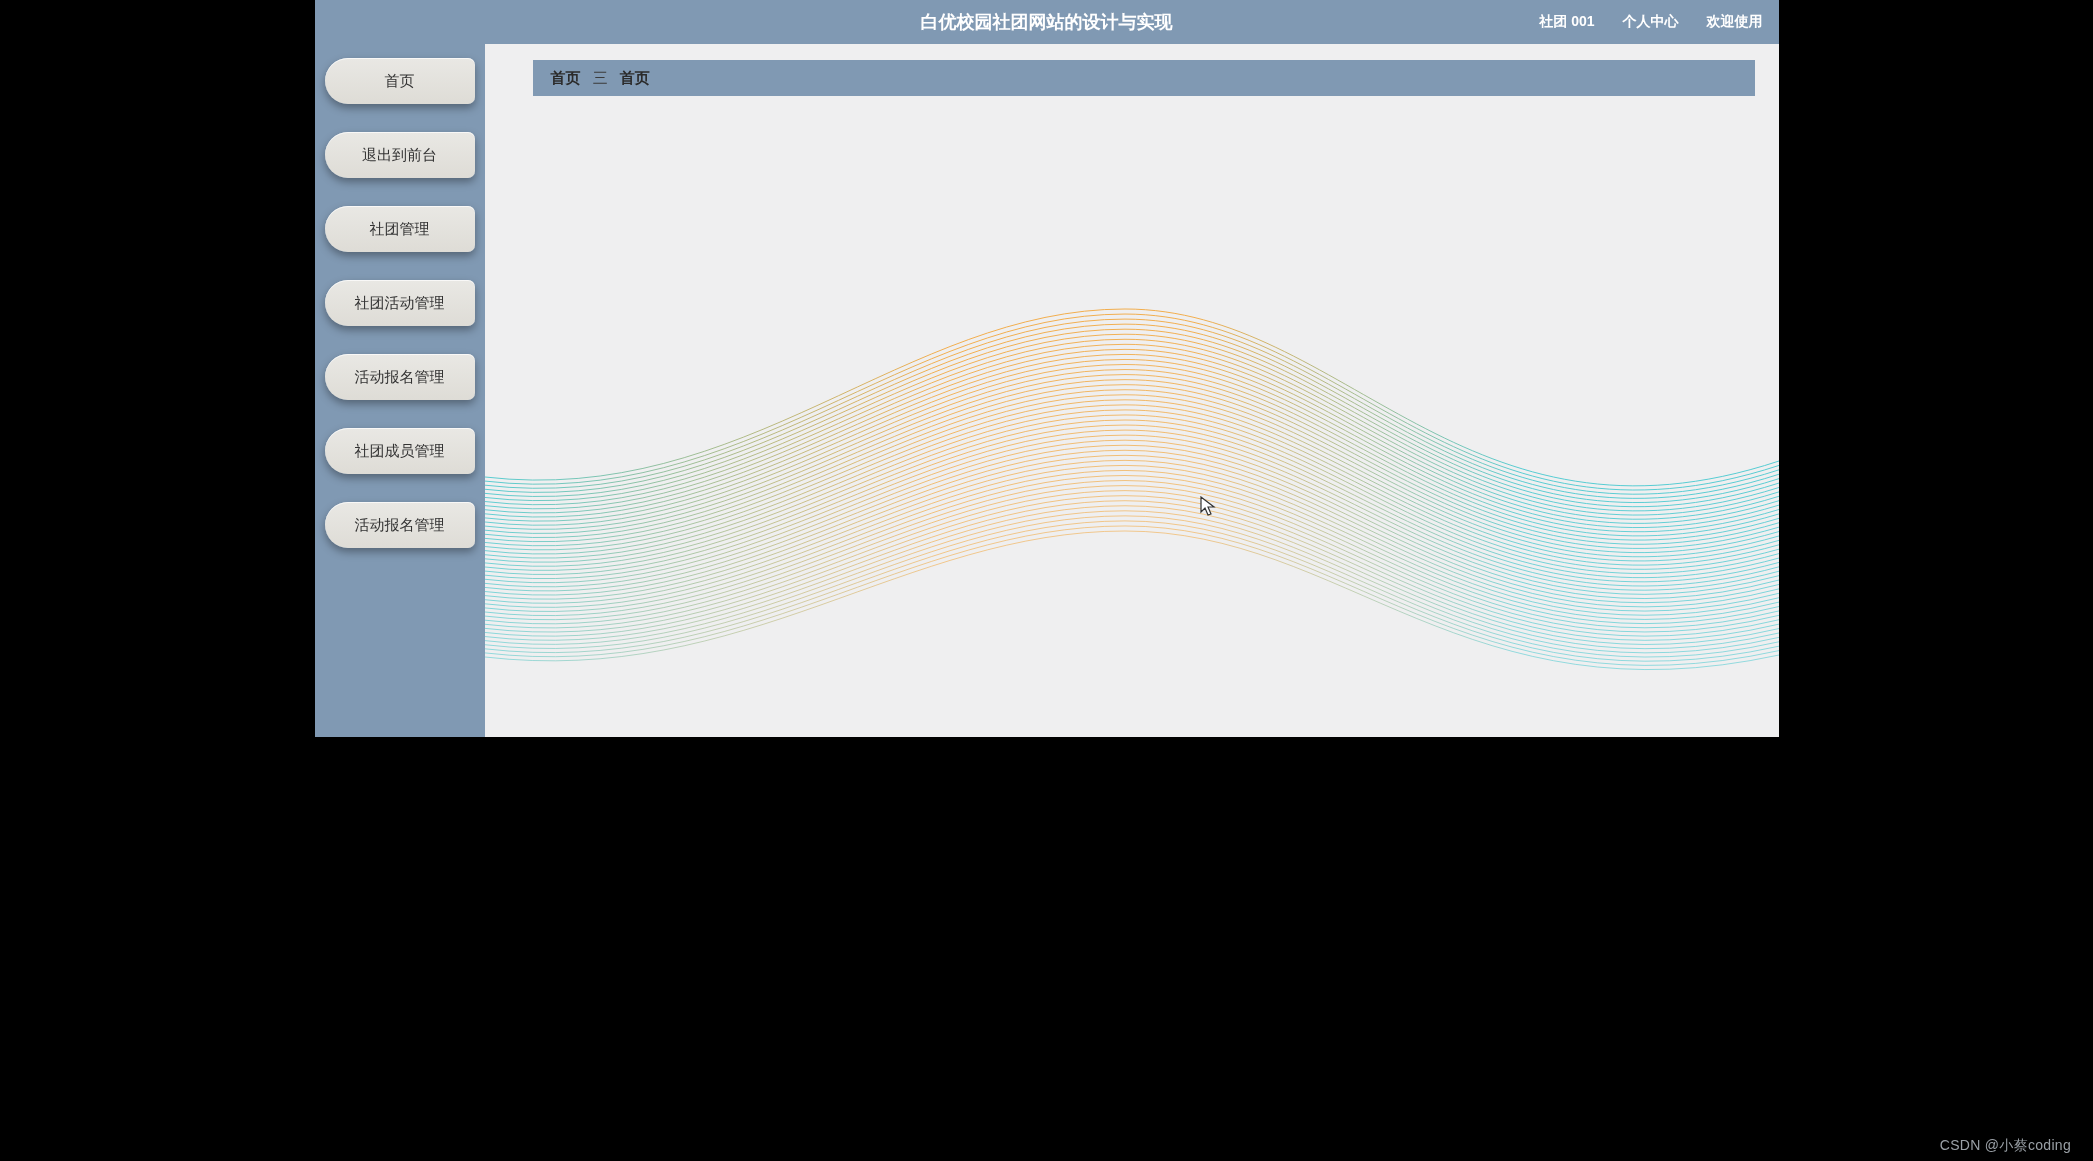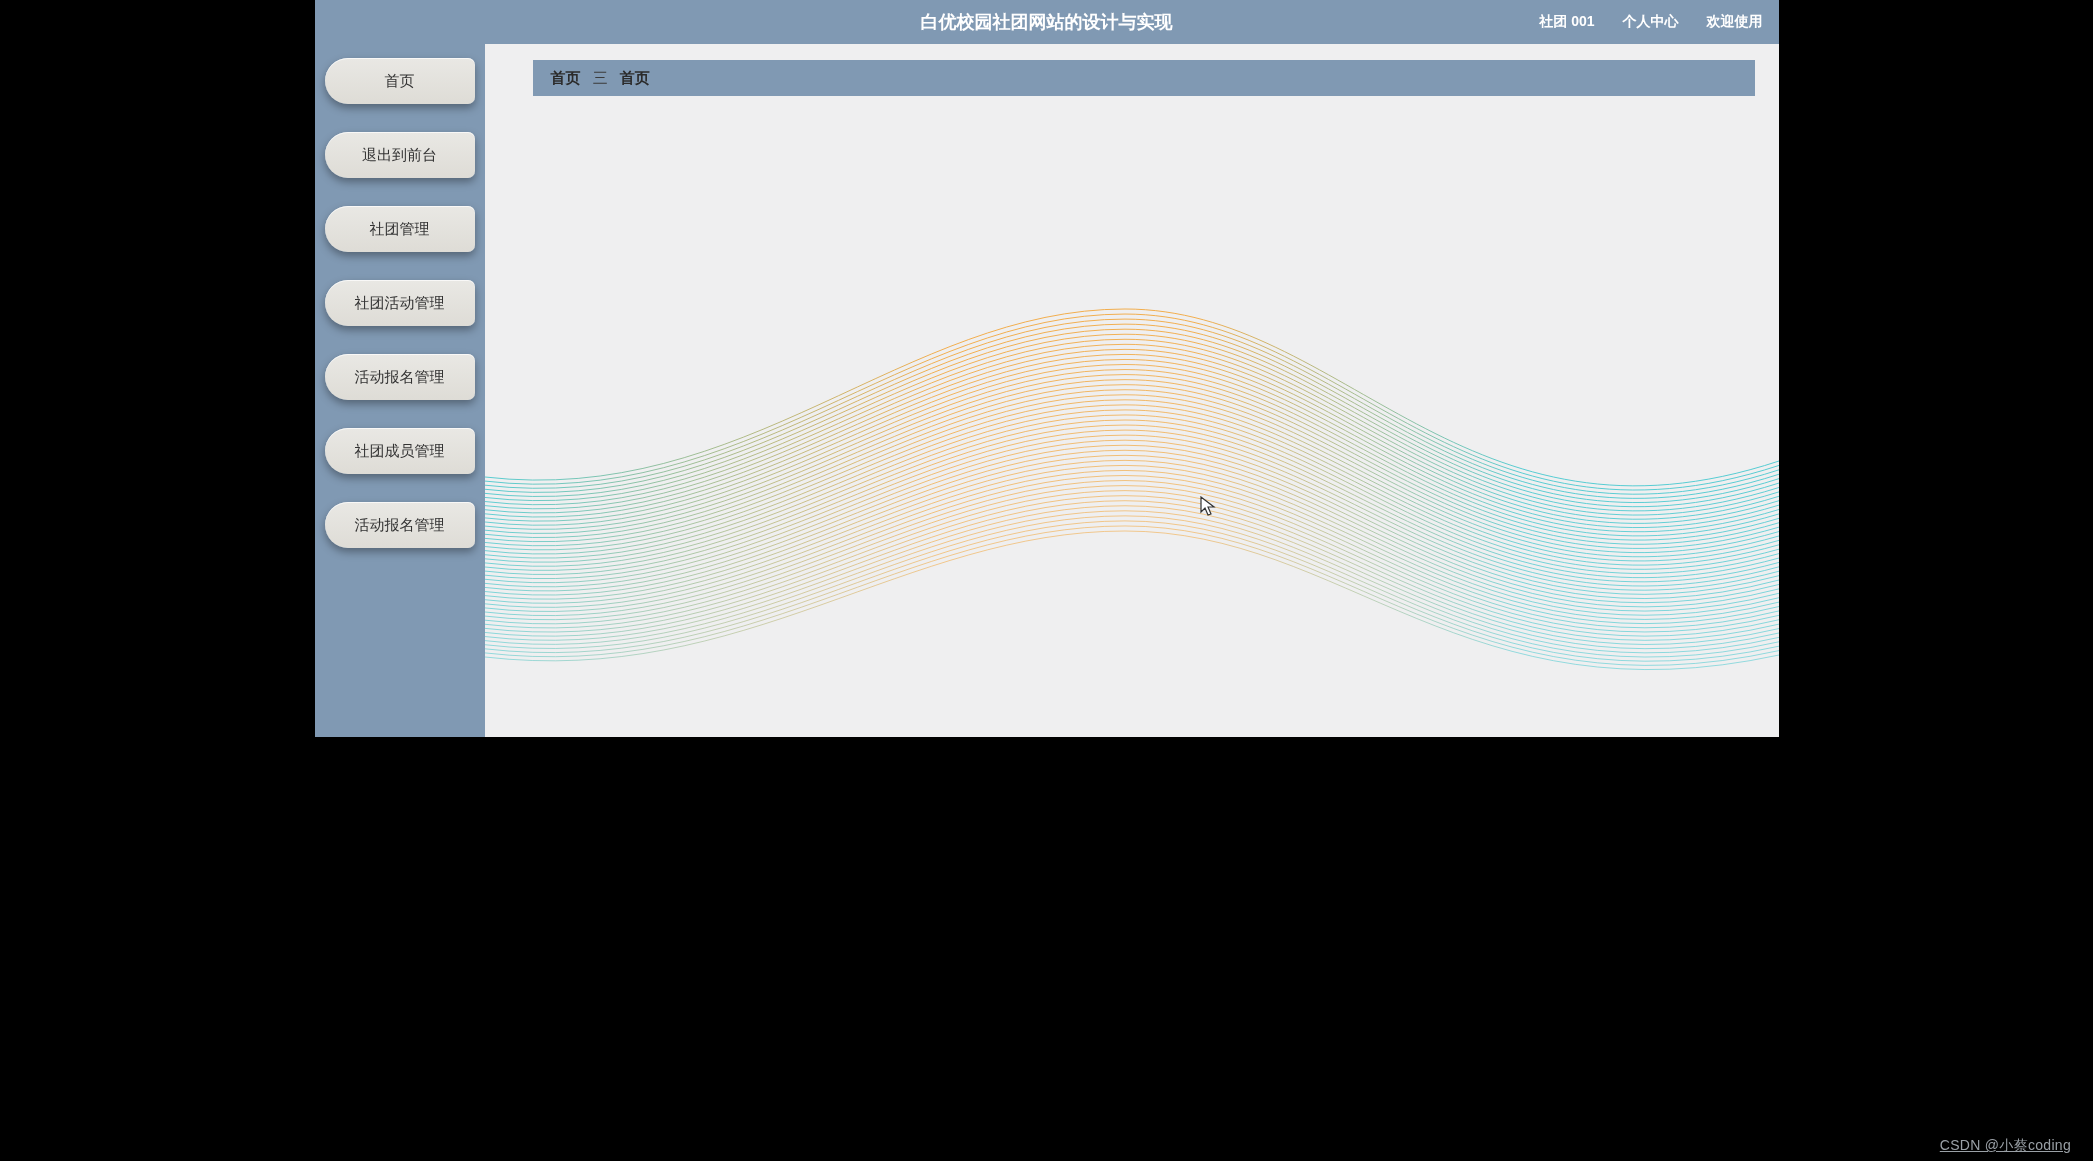--- a/index.html
+++ b/index.html
@@ -57,21 +57,20 @@
   
   .cursor-pointer {
     position:absolute; left:715px; top:452px; width:16px; height:22px;
     pointer-events:none;
   }
 
   
   .watermark {
     position:fixed; right:22px; bottom:6px; font-size:14px; color:#9aa0a6; letter-spacing:.3px;
     font-family:Arial,sans-serif;
-    text-decoration:underline;
   }
 </style>
 </head>
 <body>
 
 <div class="app">
 
   <div class="topbar">
     <div class="title">白优校园社团网站的设计与实现</div>
     <div class="right">

